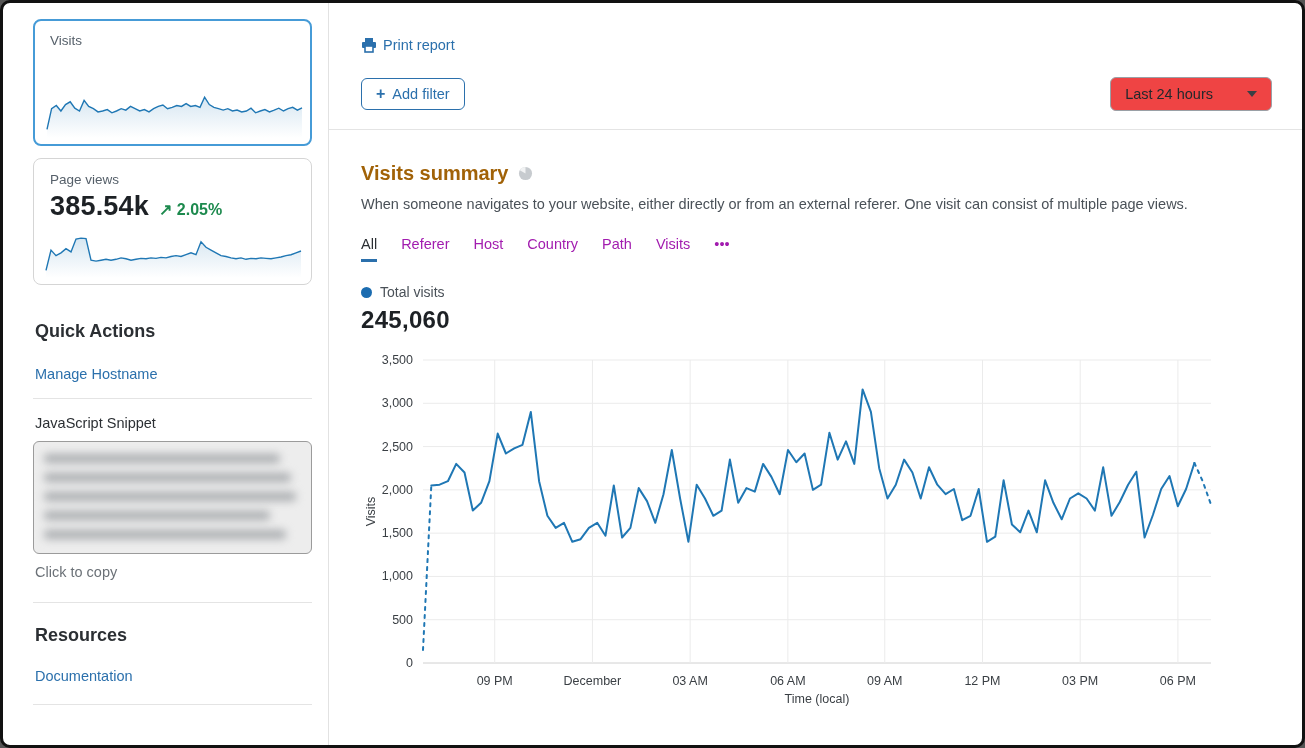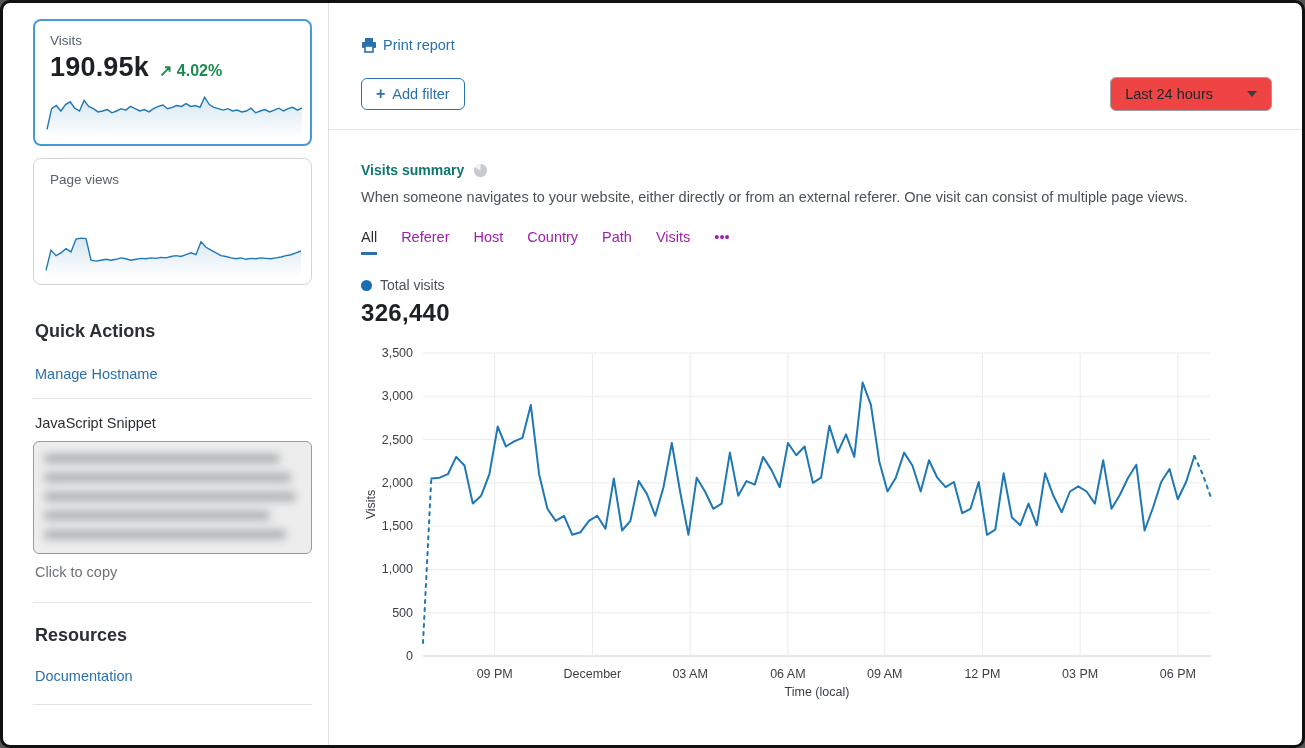--- a/index.html
+++ b/index.html
@@ -53,59 +53,59 @@
   }
   .add-filter-btn .plus { font-size:16px; font-weight:700; }
   .range-select {
     border:1px solid #9aa0a6; border-radius:6px; padding:8px 14px; font-size:14.5px; color:#24282c;
     display:flex; align-items:center; gap:34px; cursor:pointer; background:#ef4444;
   }
   .caret-down { width:0; height:0; border-left:5px solid transparent; border-right:5px solid transparent;
     border-top:6px solid #3a3f44; }
   .header-rule { border:none; border-top:1px solid #e4e4e4; margin:18px -30px 0 -32px; }
   .summary-title-row { display:flex; align-items:center; gap:9px; margin-top:32px; }
-  .summary-title { font-size:14px; font-weight:700; color:#0f766e; }
+  .summary-title { font-size:20px; font-weight:700; color:#a16207; }
   .summary-desc { font-size:14.5px; color:#4a5158; margin-top:11px; }
   .tabs-row { display:flex; gap:24px; margin-top:24px; align-items:flex-end; }
   .tab { font-size:14.5px; color:#a21caf; padding-bottom:7px; cursor:pointer; border-bottom:3px solid transparent; }
   .tab.active { color:#2b2f33; border-bottom-color:#2b70ac; }
   .legend-row { display:flex; align-items:center; gap:8px; margin-top:22px; }
   .legend-dot { width:11px; height:11px; border-radius:50%; background:#1b6cb0; }
   .legend-label { font-size:14px; color:#4a5158; }
   .total-value { font-size:24px; font-weight:700; color:#1d2125; margin-top:6px; letter-spacing:.3px; }
   .chart-wrap { margin-top:16px; }
   svg text { font-family:"Liberation Sans", sans-serif; }
 </style>
 </head>
 <body>
 
 <div class="page">
 
   <div class="sidebar">
 
     <div class="metric-card selected" id="card-0">
       <div class="metric-label">Visits</div>
-      <div class="metric-row">
-        <span class="metric-value">190.95k</span>
-        <span class="metric-change"><span>↗</span> <span>4.02%</span></span>
-      </div>
       <div class="spark-wrap"><svg class="spark-svg" width="259" height="56">
             <defs>
               <linearGradient id="g0" x1="0" y1="0" x2="0" y2="1">
                 <stop offset="0%" stop-color="#1f77b4" stop-opacity="0.18"></stop>
                 <stop offset="100%" stop-color="#1f77b4" stop-opacity="0"></stop>
               </linearGradient>
             </defs>
             <polygon points="2.0,47.4 6.6,26.7 11.3,23.5 15.9,29.0 20.5,22.6 25.2,19.8 29.8,26.2 34.5,29.0 39.1,18.4 43.7,24.4 48.4,26.7 53.0,29.9 57.6,29.0 62.3,27.6 66.9,30.8 71.5,29.0 76.2,26.7 80.8,28.1 85.5,24.4 90.1,26.7 94.7,29.0 99.4,27.6 104.0,29.9 108.6,26.7 113.3,24.4 117.9,23.0 122.5,26.7 127.2,25.3 131.8,23.5 136.5,24.4 141.1,21.6 145.7,24.4 150.4,23.5 155.0,25.3 159.6,15.2 164.3,22.6 168.9,25.3 173.5,26.7 178.2,28.1 182.8,26.7 187.5,29.0 192.1,28.1 196.7,29.9 201.4,29.0 206.0,26.2 210.6,30.8 215.3,29.0 219.9,27.6 224.5,29.9 229.2,28.1 233.8,26.2 238.5,29.0 243.1,26.7 247.7,25.3 252.4,28.1 257.0,25.8 257,56 2,56" fill="url(#g0)"></polygon>
             <polyline points="2.0,47.4 6.6,26.7 11.3,23.5 15.9,29.0 20.5,22.6 25.2,19.8 29.8,26.2 34.5,29.0 39.1,18.4 43.7,24.4 48.4,26.7 53.0,29.9 57.6,29.0 62.3,27.6 66.9,30.8 71.5,29.0 76.2,26.7 80.8,28.1 85.5,24.4 90.1,26.7 94.7,29.0 99.4,27.6 104.0,29.9 108.6,26.7 113.3,24.4 117.9,23.0 122.5,26.7 127.2,25.3 131.8,23.5 136.5,24.4 141.1,21.6 145.7,24.4 150.4,23.5 155.0,25.3 159.6,15.2 164.3,22.6 168.9,25.3 173.5,26.7 178.2,28.1 182.8,26.7 187.5,29.0 192.1,28.1 196.7,29.9 201.4,29.0 206.0,26.2 210.6,30.8 215.3,29.0 219.9,27.6 224.5,29.9 229.2,28.1 233.8,26.2 238.5,29.0 243.1,26.7 247.7,25.3 252.4,28.1 257.0,25.8" fill="none" stroke="#1f77b4" stroke-width="1.4"></polyline>
           </svg></div>
     </div>
 
     <div class="metric-card" id="card-1">
       <div class="metric-label">Page views</div>
+      <div class="metric-row">
+        <span class="metric-value">385.54k</span>
+        <span class="metric-change"><span>↗</span> <span>2.05%</span></span>
+      </div>
       <div class="spark-wrap"><svg class="spark-svg" width="259" height="56">
             <defs>
               <linearGradient id="g1" x1="0" y1="0" x2="0" y2="1">
                 <stop offset="0%" stop-color="#1f77b4" stop-opacity="0.18"></stop>
                 <stop offset="100%" stop-color="#1f77b4" stop-opacity="0"></stop>
               </linearGradient>
             </defs>
             <polygon points="2.0,48.3 7.0,28.1 12.0,33.6 17.0,30.8 22.0,26.7 27.0,29.9 32.0,17.0 37.0,16.1 42.0,16.6 47.0,38.2 52.0,39.1 57.0,38.2 62.0,37.3 67.0,38.2 72.0,37.3 77.0,35.9 82.0,36.8 87.0,38.2 92.0,37.3 97.0,36.4 102.0,36.8 107.0,35.9 112.0,36.4 117.0,35.4 122.0,35.9 127.0,34.5 132.0,33.6 137.0,34.5 142.0,32.7 147.0,30.8 152.0,32.7 157.0,19.8 162.0,25.3 167.0,28.1 172.0,30.8 177.0,33.6 182.0,34.5 187.0,35.9 192.0,36.8 197.0,35.9 202.0,37.3 207.0,36.4 212.0,36.8 217.0,35.9 222.0,36.4 227.0,36.8 232.0,35.9 237.0,35.0 242.0,33.6 247.0,32.7 252.0,30.8 257.0,29.0 257,56 2,56" fill="url(#g1)"></polygon>
             <polyline points="2.0,48.3 7.0,28.1 12.0,33.6 17.0,30.8 22.0,26.7 27.0,29.9 32.0,17.0 37.0,16.1 42.0,16.6 47.0,38.2 52.0,39.1 57.0,38.2 62.0,37.3 67.0,38.2 72.0,37.3 77.0,35.9 82.0,36.8 87.0,38.2 92.0,37.3 97.0,36.4 102.0,36.8 107.0,35.9 112.0,36.4 117.0,35.4 122.0,35.9 127.0,34.5 132.0,33.6 137.0,34.5 142.0,32.7 147.0,30.8 152.0,32.7 157.0,19.8 162.0,25.3 167.0,28.1 172.0,30.8 177.0,33.6 182.0,34.5 187.0,35.9 192.0,36.8 197.0,35.9 202.0,37.3 207.0,36.4 212.0,36.8 217.0,35.9 222.0,36.4 227.0,36.8 232.0,35.9 237.0,35.0 242.0,33.6 247.0,32.7 252.0,30.8 257.0,29.0" fill="none" stroke="#1f77b4" stroke-width="1.4"></polyline>
           </svg></div>
@@ -171,21 +171,21 @@
         <div class="tab">Country</div>
         <div class="tab">Path</div>
         <div class="tab">Visits</div>
         <div class="tab">•••</div>
       </div>
 
     <div class="legend-row">
       <span class="legend-dot"></span>
       <span class="legend-label">Total visits</span>
     </div>
-    <div class="total-value">326,440</div>
+    <div class="total-value">245,060</div>
 
     <div class="chart-wrap">
       <svg id="main-chart" width="918" height="356">
           <line x1="62" x2="850" y1="313" y2="313" stroke="#d0d0d0" stroke-width="1"></line>
           <text x="52" y="317" text-anchor="end" font-size="12.5" fill="#3a3f44">0</text>
           <line x1="62" x2="850" y1="269.7142857142857" y2="269.7142857142857" stroke="#ebebeb" stroke-width="1"></line>
           <text x="52" y="273.7142857142857" text-anchor="end" font-size="12.5" fill="#3a3f44">500</text>
           <line x1="62" x2="850" y1="226.42857142857144" y2="226.42857142857144" stroke="#ebebeb" stroke-width="1"></line>
           <text x="52" y="230.42857142857144" text-anchor="end" font-size="12.5" fill="#3a3f44">1,000</text>
           <line x1="62" x2="850" y1="183.14285714285714" y2="183.14285714285714" stroke="#ebebeb" stroke-width="1"></line>

